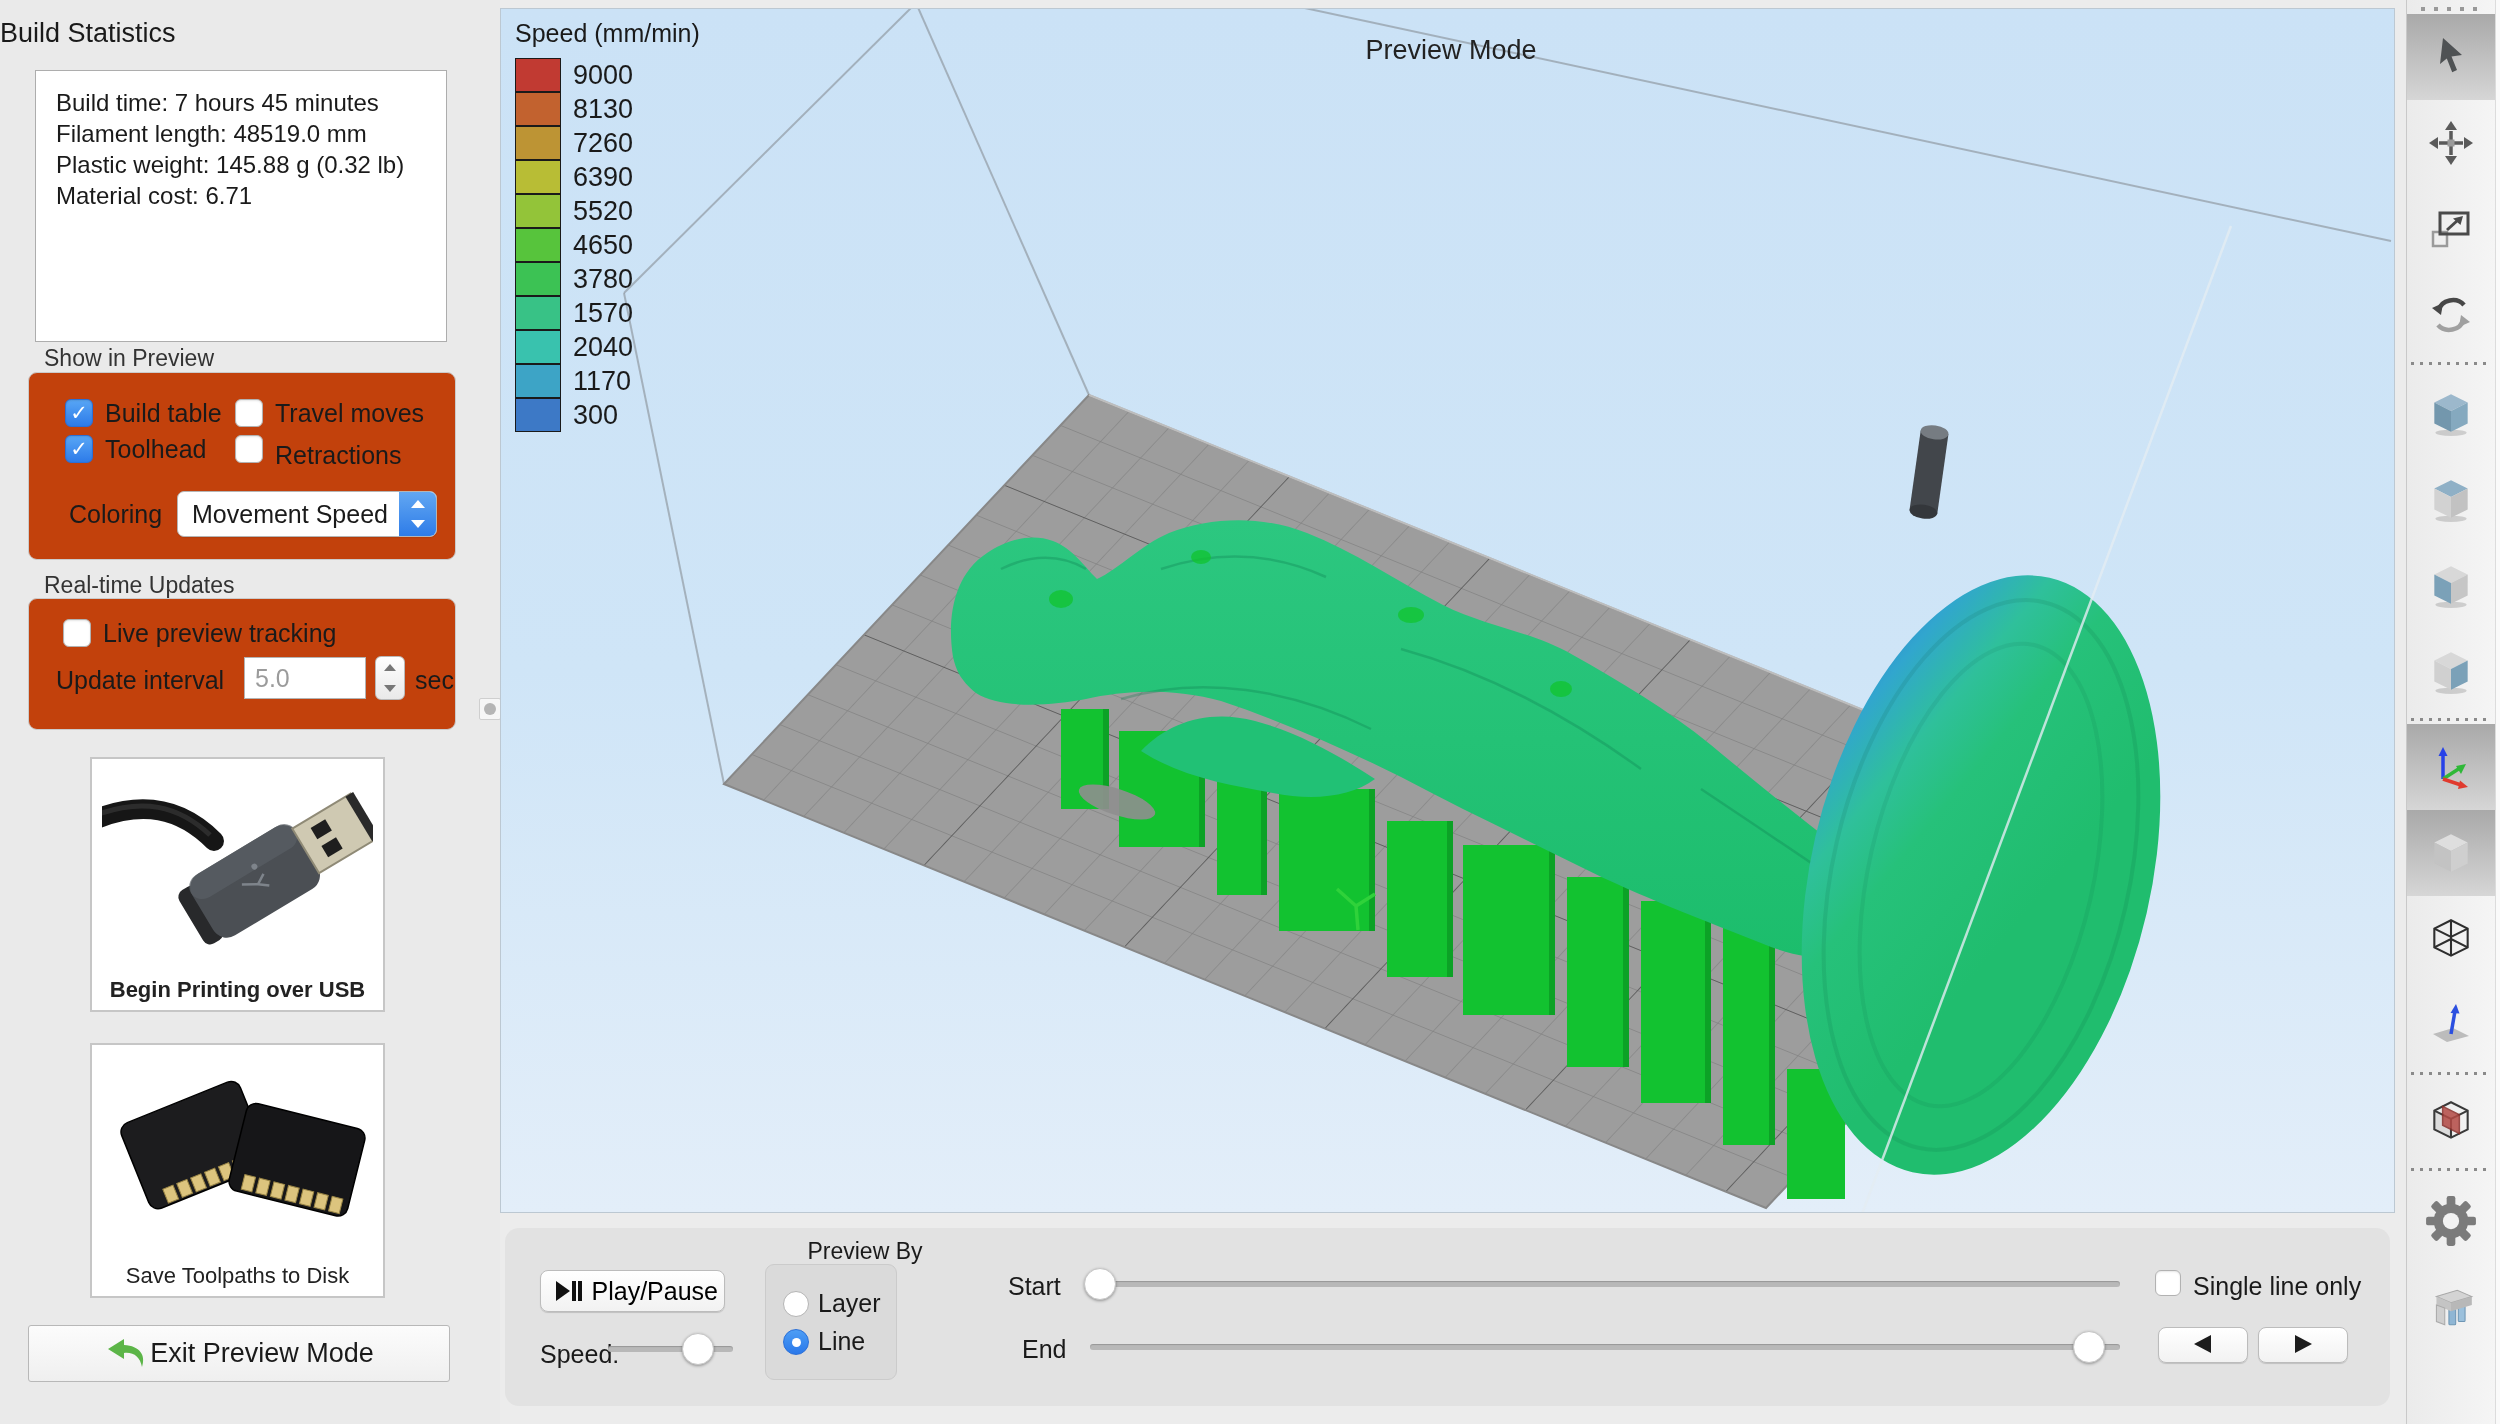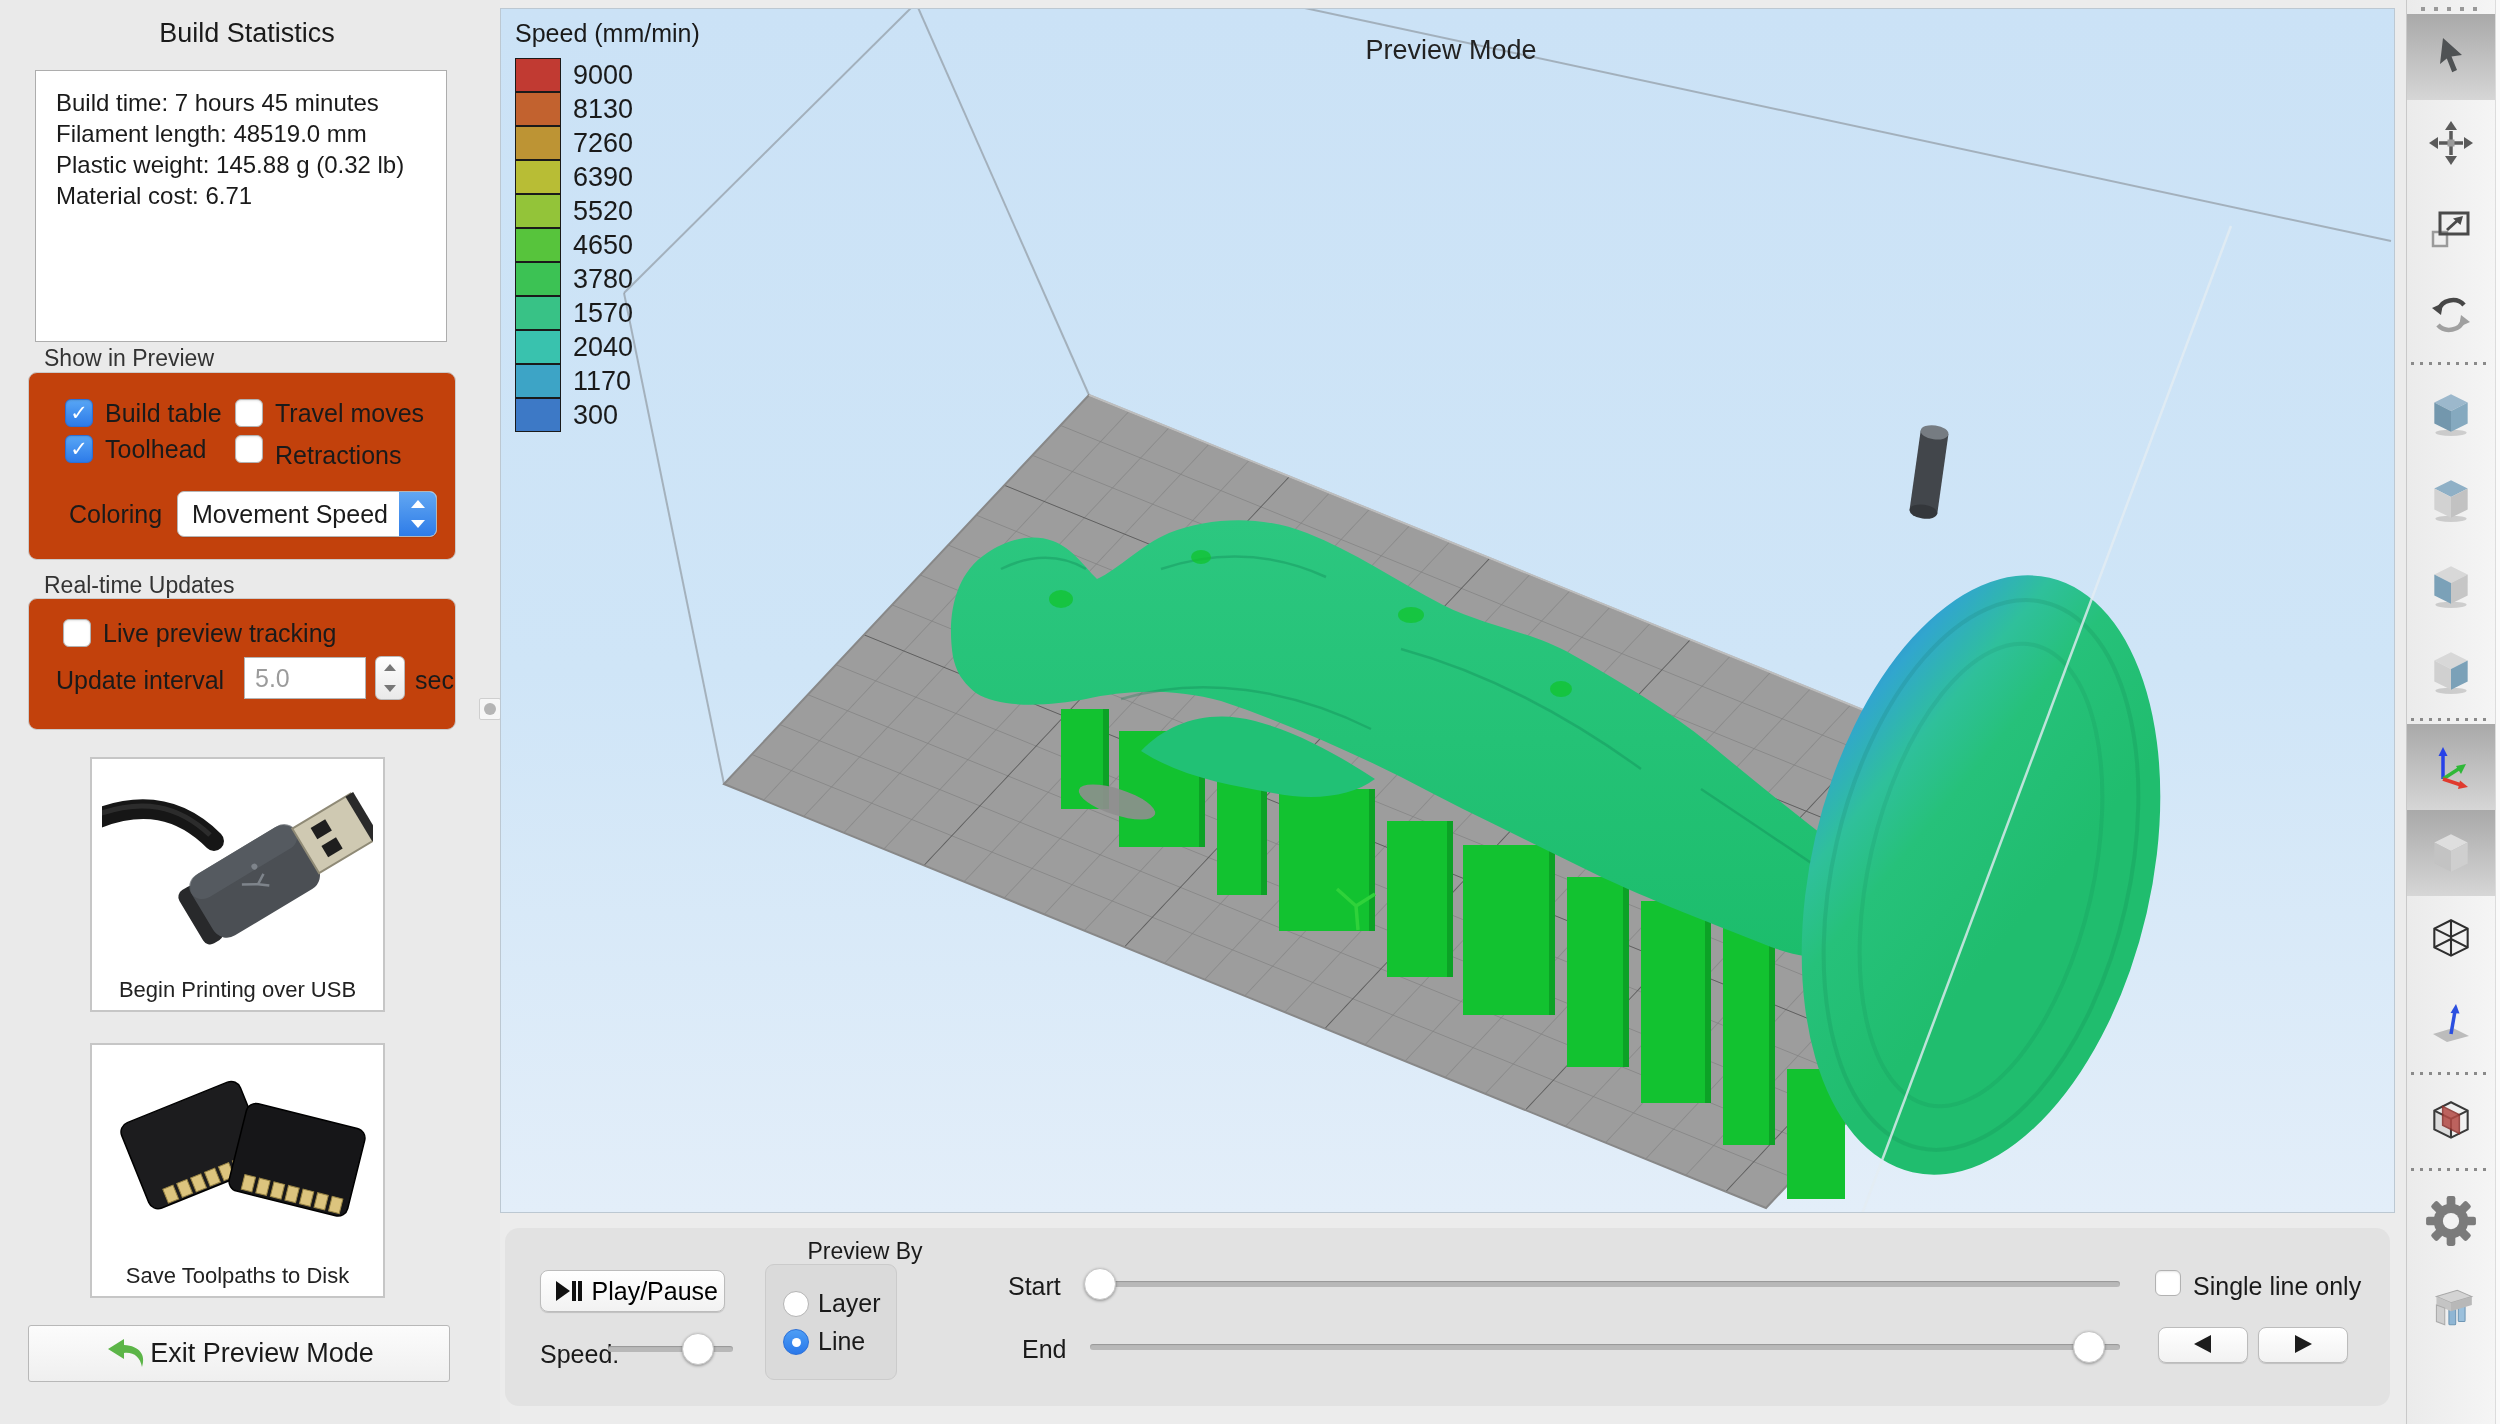--- a/index.html
+++ b/index.html
@@ -1,20 +1,20 @@
 <!DOCTYPE html>
 <html><head>
 <meta charset="utf-8">
 <style>
   html,body{margin:0;padding:0;width:2500px;height:1424px;overflow:hidden;
     font-family:"Liberation Sans","DejaVu Sans",sans-serif;background:#ececec;color:#1a1a1a;}
   .abs{position:absolute;}
   
   .left-panel{left:0;top:0;width:500px;height:1424px;background:#eaeaea;}
-  .panel-title{left:12px;top:18px;width:470px;text-align:center;font-size:27px;}
+  .panel-title{left:0;top:18px;width:470px;text-align:left;font-size:27px;}
   .stats-box{left:35px;top:70px;width:412px;height:272px;background:#fff;border:1px solid #adadad;
     padding:16px 20px;font-size:24px;line-height:31px;box-sizing:border-box;}
   .sec-label{font-size:23px;color:#333;}
   .groupbox{background:#c2410c;border:1px solid #cbcbcb;border-radius:9px;}
   .cb{width:28px;height:28px;border-radius:6px;background:#fff;border:1px solid #b2b2b2;
     box-shadow:inset 0 1px 2px rgba(0,0,0,.10);box-sizing:border-box;}
   .cb.on{background:linear-gradient(180deg,#58a6f5,#2d7be9);border-color:#2b6fd6;}
   .cb.on::after{content:"✓";color:#fff;font-size:21px;font-weight:bold;display:block;text-align:center;line-height:26px;}
   .cb-label{font-size:25px;line-height:30px;}
   .dropdown{background:#fff;border:1px solid #b5b5b5;border-radius:7px;height:46px;box-sizing:border-box;
@@ -116,21 +116,21 @@
     <span class="abs cb-label" style="left:74px;top:19px;">Live preview tracking</span>
     <span class="abs cb-label" style="left:27px;top:66px;">Update interval</span>
     <input class="abs interval-input" style="left: 215px; top: 58px;" value="5.0">
     <div class="abs mini-stepper" style="left:346px;top:57px;">
       <span class="t u"></span>
         <span class="t d"></span>
     </div>
     <span class="abs cb-label" style="left:386px;top:66px;">sec</span>
   </div>
 
-  <div class="abs img-btn" style="left:90px;top:757px;height:255px;">
+  <div class="abs img-btn" style="left:90px;top:757px;height:255px;font-weight:bold;">
     <svg class="abs" style="left:10px;top:8px;" width="271" height="200" viewBox="0 0 271 200">
       <rect width="271" height="200" fill="#ffffff"></rect>
       <path d="M-6,52 C40,34 78,40 112,74" stroke="#161616" stroke-width="20" fill="none" stroke-linecap="round"></path>
       <path d="M-6,48 C40,31 76,38 108,68" stroke="#3c3c3c" stroke-width="5" fill="none" opacity="0.6"></path>
       <g transform="rotate(-31 150 115)">
         <rect x="78" y="86" width="22" height="62" rx="8" fill="#28292b"></rect>
         <rect x="92" y="80" width="122" height="72" rx="16" fill="#4b4f54"></rect>
         <rect x="92" y="80" width="122" height="26" rx="14" fill="#5a5f65" opacity="0.7"></rect>
         <rect x="212" y="90" width="68" height="52" fill="#cfc9b2" stroke="#8f8a76" stroke-width="2"></rect>
         <rect x="274" y="90" width="9" height="52" fill="#2a2a2a"></rect>

